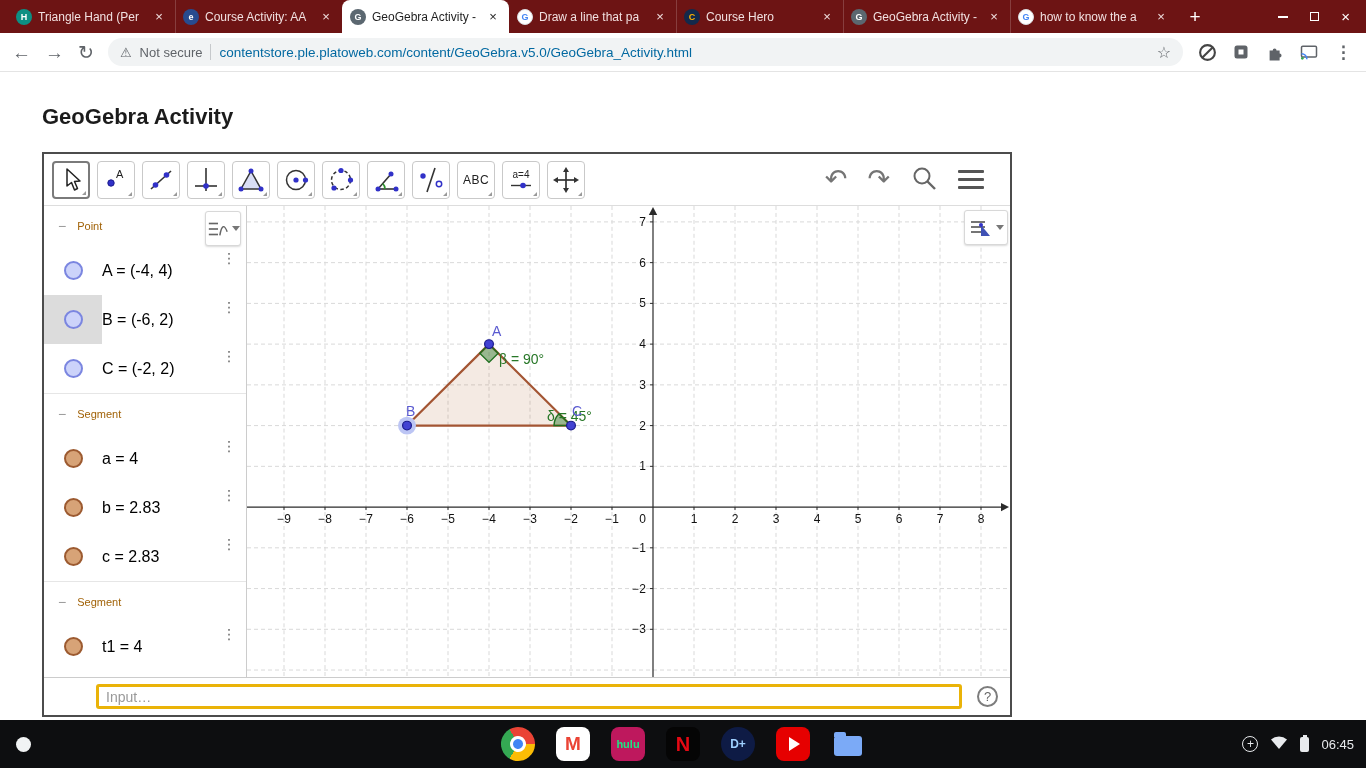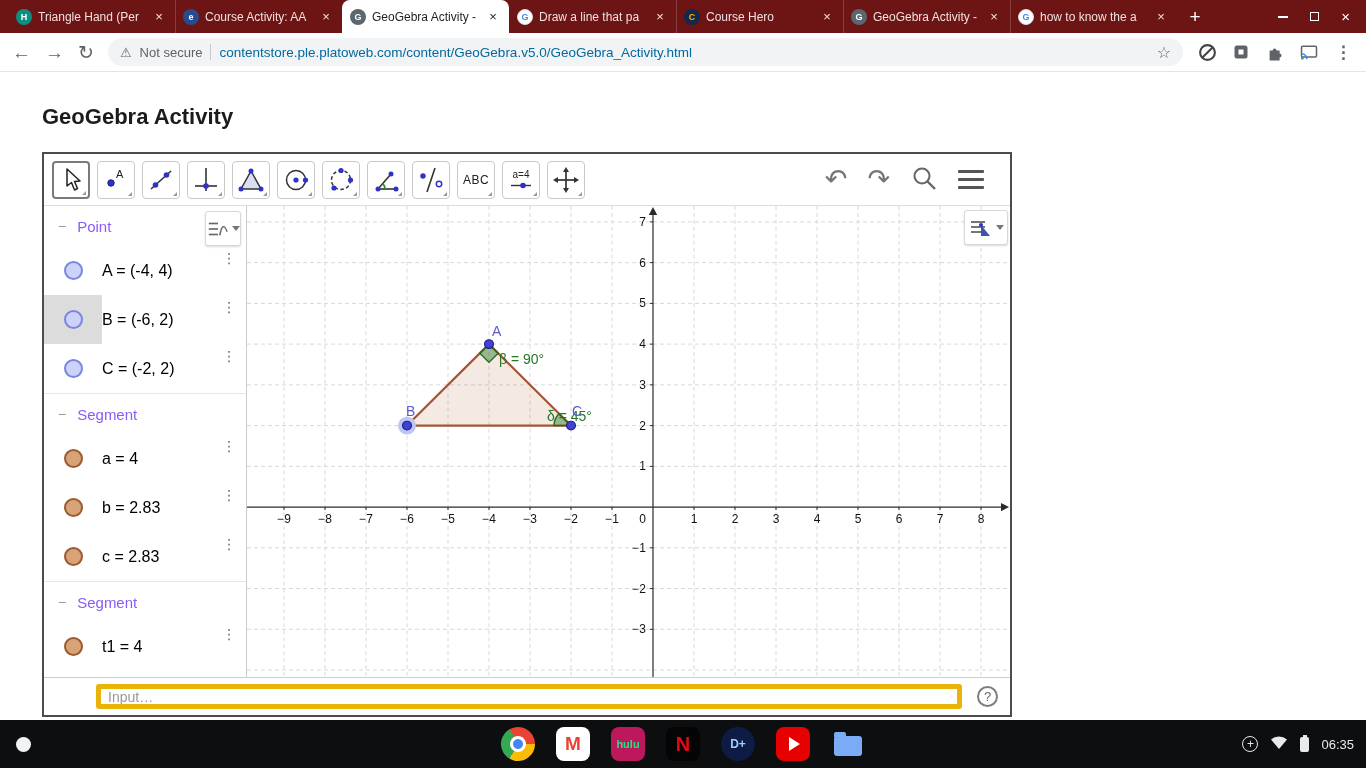--- a/index.html
+++ b/index.html
@@ -51,39 +51,39 @@
   .menu-ic{display:flex;flex-direction:column;gap:5px}
   .menu-ic i{display:block;width:26px;height:3px;background:#555;border-radius:1px}
 
   
   .gg-main{position:absolute;top:52px;left:0;right:0;bottom:38px;display:flex}
   .algebra{width:203px;border-right:1px solid #ccc;position:relative;background:#fff}
   .asection{border-top:1px solid #e6e6e6}
   .asection:first-child{border-top:none}
   .sec-head{height:40px;display:flex;align-items:center;gap:11px;padding-left:14px}
   .collapse{color:#9a9a9a;font-size:14px}
-  .sec-title{font-size:15px;color:#8b5cf6}
+  .sec-title{font-size:11px;color:#a16207}
   .arow{height:49px;display:flex;align-items:center;position:relative}
   .swatch-cell{width:58px;height:100%;display:flex;align-items:center;justify-content:center;flex:none}
   .swatch-cell.selected{background:#dcdcdc}
   .swatch{width:19px;height:19px;border-radius:50%}
   .swatch.point{background:#ccd3fa;border:2px solid #7b86e0}
   .swatch.path{background:#d7a377;border:2px solid #9c5a30}
   .arow-text{font-size:16px;color:#000}
   .row-kebab{position:absolute;right:10px;top:4px;color:#666;font-size:14px}
   .style-btn{position:absolute;background:#fff;border:1px solid #d8d8d8;border-radius:3px;box-shadow:0 1px 2px rgba(0,0,0,.15);display:flex;align-items:center;justify-content:center}
   .alg-style{left:161px;top:5px;width:36px;height:35px}
   .gfx-style{right:2px;top:4px;width:44px;height:35px}
   .style-btn::after{content:"";border-left:4px solid transparent;border-right:4px solid transparent;border-top:5px solid #777;margin-left:3px}
   .graph{flex:1;position:relative;background:#fff}
   .graph svg.plot{position:absolute;inset:0;width:100%;height:100%;display:block}
 
   
   .inputbar{position:absolute;left:0;right:0;bottom:0;height:38px;border-top:1px solid #ccc;display:flex;align-items:center;background:#fff}
-  .inputbar input{margin-left:52px;width:866px;height:25px;border:5px solid #eab308;border-radius:3px;padding:0 7px;font-size:14px;color:#14532d;outline:none;font-family:"Liberation Sans",sans-serif}
+  .inputbar input{margin-left:52px;width:866px;height:25px;border:3px solid #eab308;border-radius:3px;padding:0 7px;font-size:14px;color:#14532d;outline:none;font-family:"Liberation Sans",sans-serif}
   .inputbar input::placeholder{color:#999}
   .help-btn{width:21px;height:21px;border:2px solid #7d7d7d;border-radius:50%;color:#666;font-size:13px;display:flex;align-items:center;justify-content:center;margin-left:auto;margin-right:12px}
 
   
   .shelf{position:absolute;left:0;right:0;bottom:0;height:48px;background:#0d0e10;display:flex;align-items:center}
   .launcher{position:absolute;left:16px;width:15px;height:15px;border-radius:50%;background:#f1f3f4}
   .apps{margin:0 auto;display:flex;align-items:center;gap:21px}
   .app{width:34px;height:34px;border-radius:8px;display:flex;align-items:center;justify-content:center;position:relative;flex:none}
   .ic-chrome{border-radius:50%;background:conic-gradient(#ea4335 0 33.3%,#fbbc05 0 66.6%,#34a853 0 100%);transform:rotate(-30deg)}
   .chrome-white{position:absolute;inset:9px;background:#fff;border-radius:50%}
@@ -535,17 +535,17 @@
         </span>
     </div>
     <div class="status">
       <span class="plus-circle">+</span>
       <span>
         <svg width="18" height="15" viewBox="0 0 18 15">
             <path d="M9 14 L1 4.5 A 12 12 0 0 1 17 4.5 Z" fill="#e8eaed"></path>
           </svg>
       </span>
       <span class="battery"></span>
-      <span class="clock">06:35</span>
+      <span class="clock">06:45</span>
     </div>
   </div>
 
 </div>
 
 </body></html>

